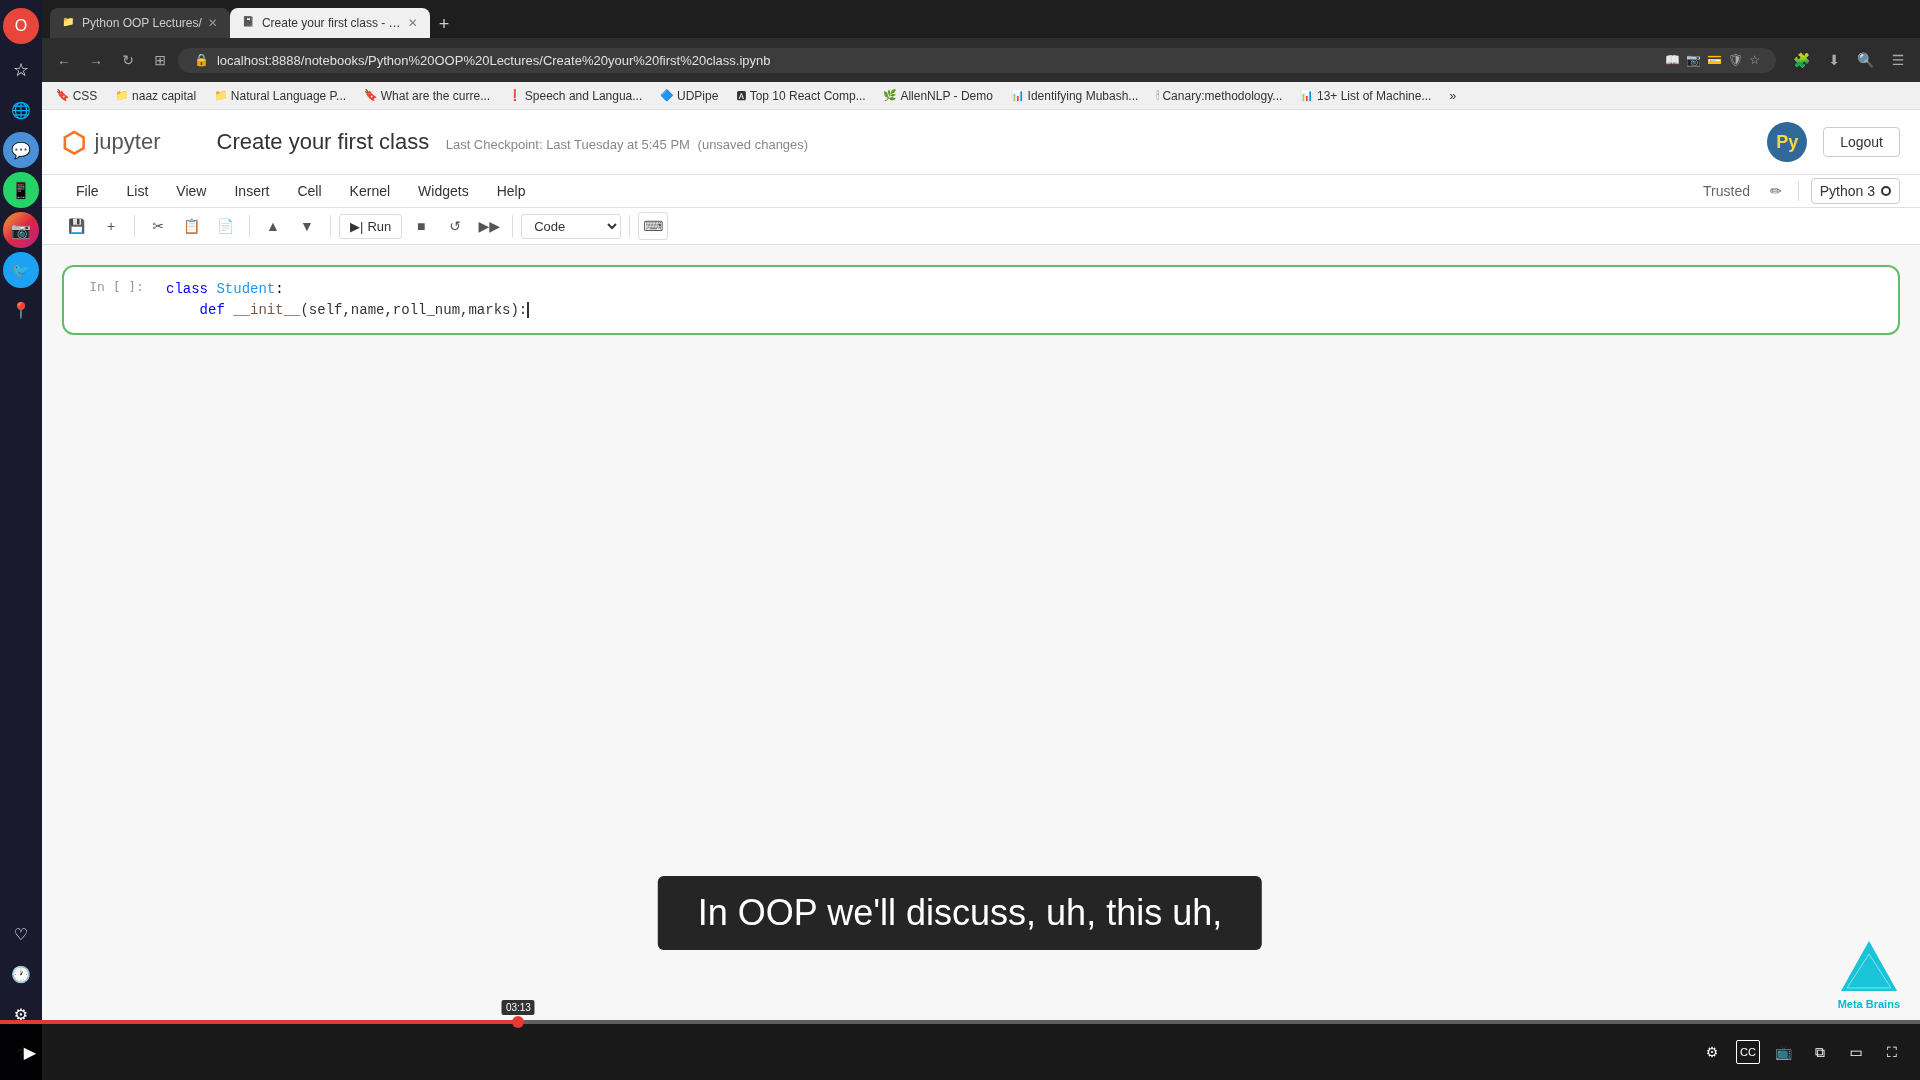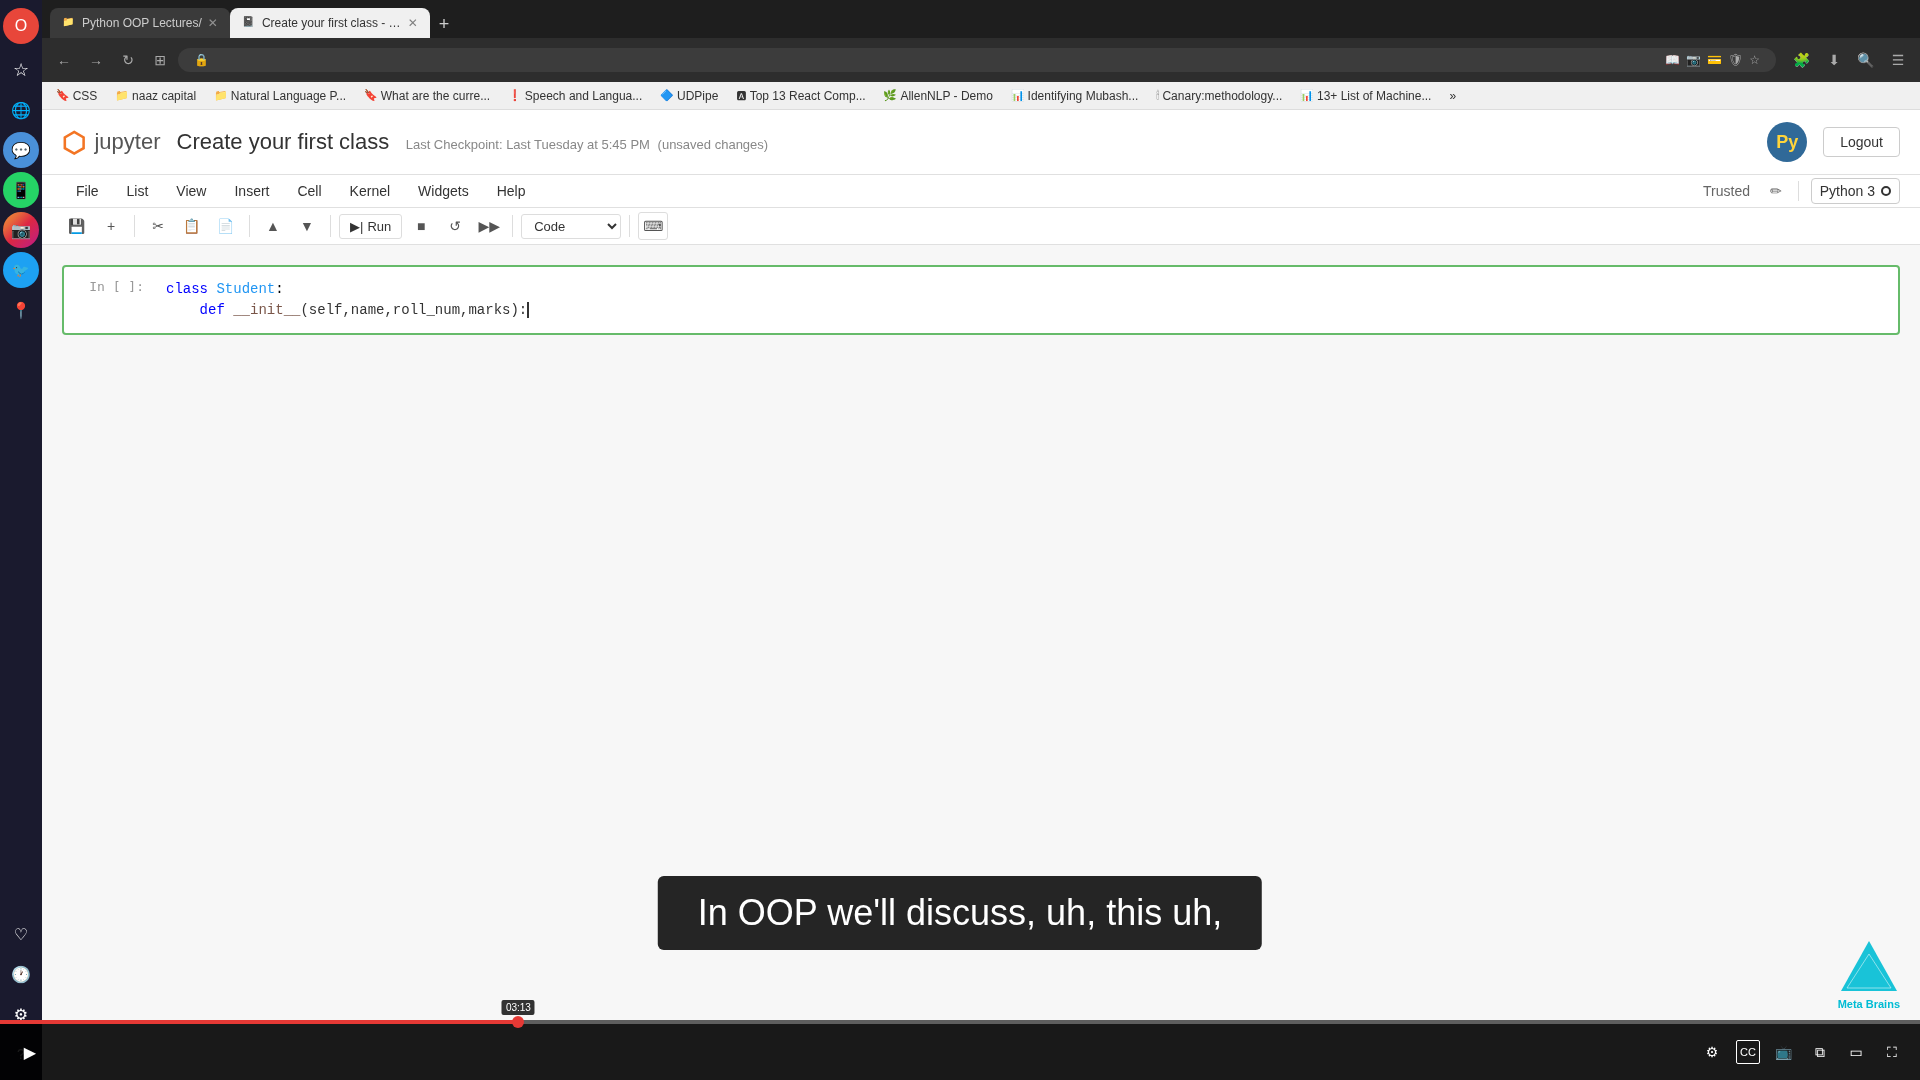--- a/index.html
+++ b/index.html
@@ -205,21 +205,21 @@
       display: flex;
       align-items: center;
       gap: 8px;
       font-size: 22px;
       font-weight: bold;
       color: #333;
     }
     .jupyter-logo-icon {
       font-size: 28px;
     }
-    .jupyter-title-area { flex: 1; }
+    .jupyter-title-area { flex: 1; margin-left: 40px; }
     .jupyter-notebook-title {
       font-size: 22px;
       font-weight: 400;
       color: #333;
     }
     .jupyter-checkpoint {
       font-size: 13px;
       color: #888;
       margin-left: 12px;
     }
@@ -362,21 +362,21 @@
       padding: 20px;
       background: #f7f7f7;
     }
 
     
     .code-cell {
       display: flex;
       margin-bottom: 16px;
       background: #fff;
       border: 2px solid #66bb6a;
-      border-radius: 4px;
+      border-radius: 12px;
     }
     .cell-prompt {
       min-width: 90px;
       padding: 12px 10px;
       color: #999;
       font-size: 13px;
       font-family: monospace;
       text-align: right;
       flex-shrink: 0;
     }
@@ -539,20 +539,21 @@
       <div class="tab-new">+</div>
     </div>
 
     <div class="address-bar-row">
       <div class="nav-btn">←</div>
       <div class="nav-btn">→</div>
       <div class="nav-btn">↻</div>
       <div class="nav-btn">⊞</div>
       <div class="address-bar">
         <span style="color:#aaa; font-size:12px;">🔒</span>
+        <span class="address-text">localhost:8888/notebooks/Python%20OOP%20Lectures/Create%20your%20first%20class.ipynb</span>
         <div class="address-icons">
           <span>📖</span>
           <span>📷</span>
           <span>💳</span>
           <span>🛡</span>
           <span>☆</span>
         </div>
       </div>
       <div class="browser-action-icons">
         <div class="browser-action-icon">🧩</div>
@@ -582,21 +583,21 @@
       <div class="bookmark-item">
         <span class="bookmark-icon">❗</span>
         <span>Speech and Langua...</span>
       </div>
       <div class="bookmark-item">
         <span class="bookmark-icon">🔷</span>
         <span>UDPipe</span>
       </div>
       <div class="bookmark-item">
         <span class="bookmark-icon">🅰</span>
-        <span>Top 13 React Comp...</span>
+        <span>Top 10 React Comp...</span>
       </div>
       <div class="bookmark-item">
         <span class="bookmark-icon">🌿</span>
         <span>AllenNLP - Demo</span>
       </div>
       <div class="bookmark-item">
         <span class="bookmark-icon">📊</span>
         <span>Identifying Mubash...</span>
       </div>
       <div class="bookmark-item">

